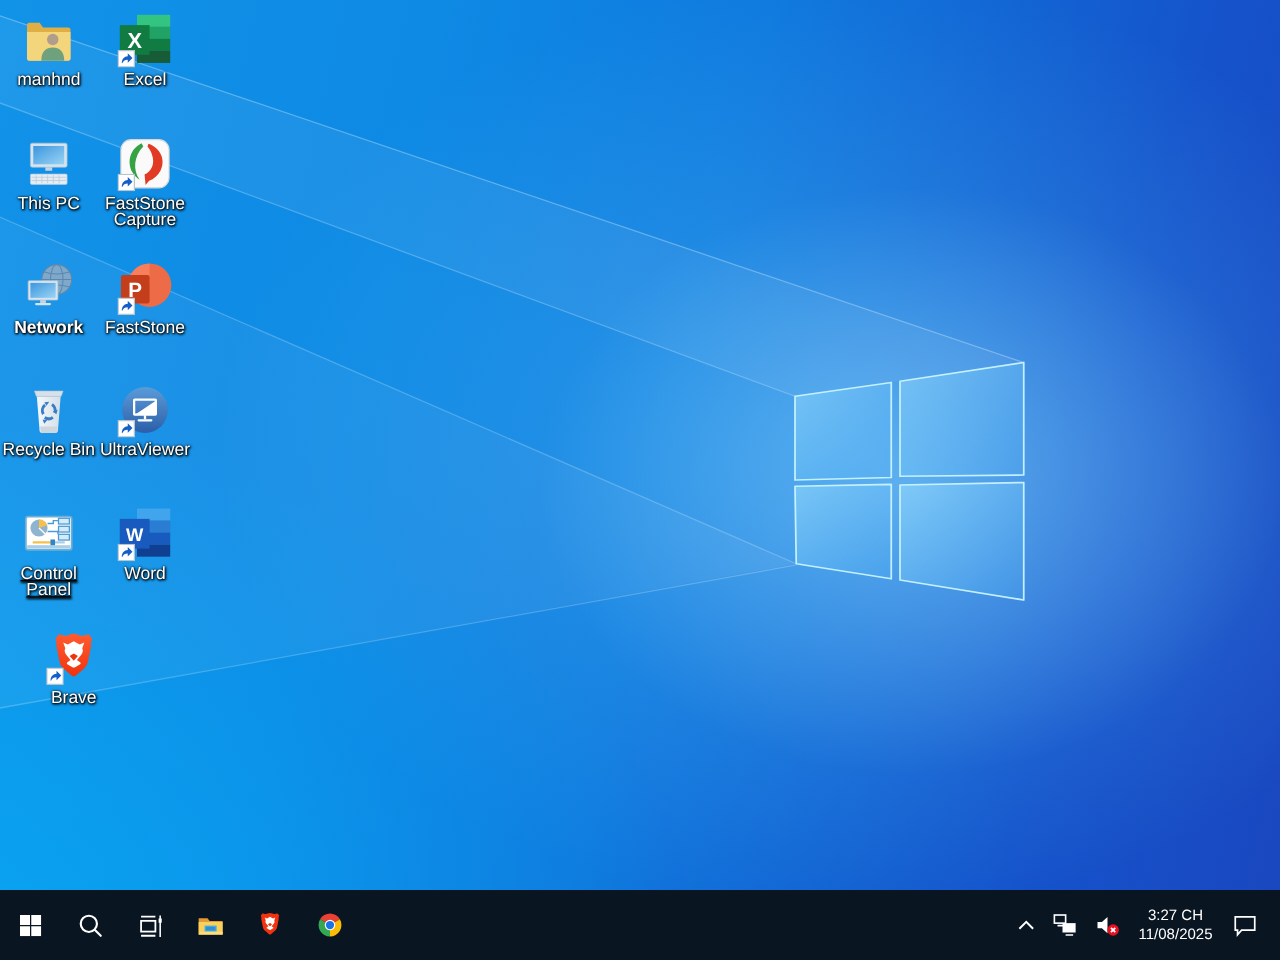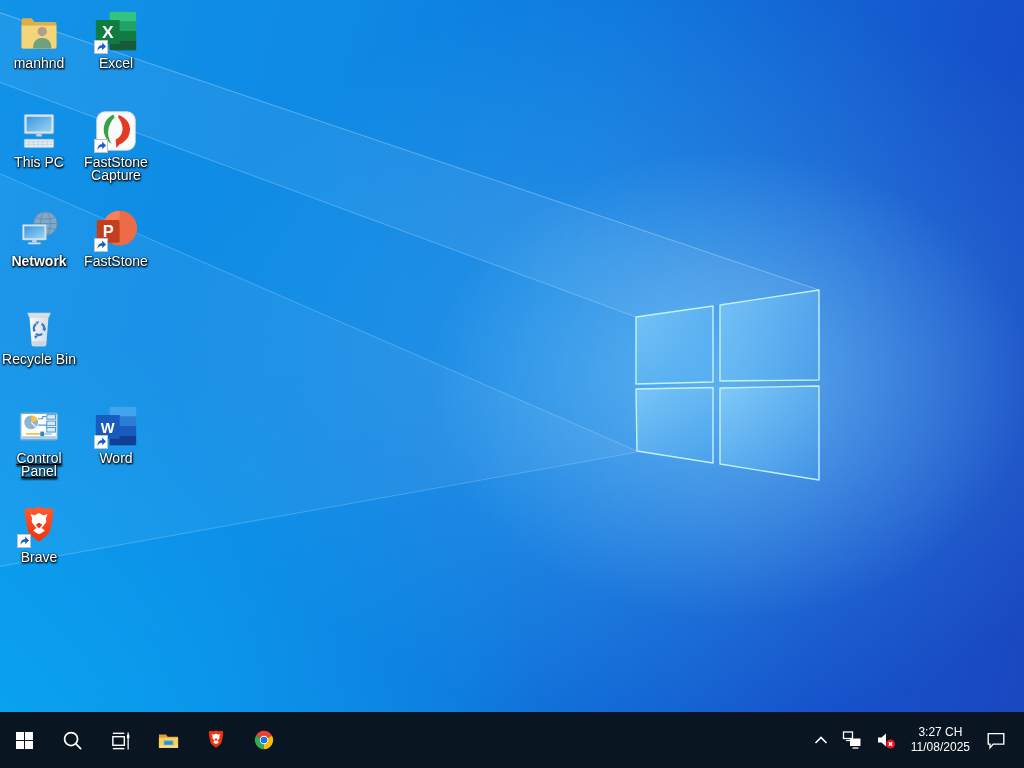--- a/index.html
+++ b/index.html
@@ -168,21 +168,21 @@
             <rect x="32.5" y="24.5" width="9.5" height="5"></rect>
           </g>
           <line x1="10" y1="31.5" x2="27" y2="31.5" stroke="#f7c048" stroke-width="2"></line>
           <line x1="27" y1="31.5" x2="38" y2="31.5" stroke="#a9cfe8" stroke-width="2"></line>
           <rect x="25.5" y="29" width="4" height="5" fill="#2e86c8"></rect>
         </svg>
       </div>
       <div class="icon-label">Control Panel</div>
     </div>
 
-    <div class="desktop-icon" style="left:1px;top:504px;">
+    <div class="desktop-icon" style="left:1px;top:504px;padding-left:20px;">
       <div class="icon-art">
         <svg class="main" viewBox="0 0 24 24">
           <defs>
               <linearGradient id="bgr" x1="0" y1="0" x2="0" y2="1">
             <stop offset="0" stop-color="#ff5b2e"></stop>
                 <stop offset="1" stop-color="#f0330e"></stop>
           </linearGradient>
             </defs>
           <path d="M12 1.6 C10.2 1.6 9.6 2.5 8.3 2.5 C7.1 2.5 6.3 1.9 5.4 2 L4 3.8 C4.4 4.9 4.6 5.8 4.4 7 L5.8 13.9 C6.1 15.4 7 16.5 8.2 17.5 L11.2 20 C11.7 20.4 12.3 20.4 12.8 20 L15.8 17.5 C17 16.5 17.9 15.4 18.2 13.9 L19.6 7 C19.4 5.8 19.6 4.9 20 3.8 L18.6 2 C17.7 1.9 16.9 2.5 15.7 2.5 C14.4 2.5 13.8 1.6 12 1.6 Z" fill="url(#bgr)"></path>
           <path d="M12 4.9 L14.6 6.3 L16.6 5.5 L15.7 8 C16.2 9 16 9.9 15.2 10.9 L13.4 13.1 L14.9 14.2 C15.1 14.4 15.1 14.7 14.8 14.9 L12.6 16.2 C12.2 16.4 11.8 16.4 11.4 16.2 L9.2 14.9 C8.9 14.7 8.9 14.4 9.1 14.2 L10.6 13.1 L8.8 10.9 C8 9.9 7.8 9 8.3 8 L7.4 5.5 L9.4 6.3 Z" fill="#ffffff"></path>
@@ -239,20 +239,42 @@
           <text x="15.5" y="32" text-anchor="middle" font-size="18" font-weight="bold" fill="#ffffff" font-family="Liberation Sans, sans-serif">P</text>
         </svg>
         <svg class="shortcut-overlay" viewBox="0 0 14 14">
           <rect x="0.5" y="0.5" width="13" height="13" fill="#ffffff" stroke="#b8c4cc"></rect>
           <path d="M3.4 10.4 C3.6 6.9 5.3 5.1 8.2 4.9 L8.2 2.6 L12 6.4 L8.2 10.2 L8.2 7.8 C6 7.9 4.6 8.6 3.8 10.6 Z" fill="#1560c8"></path>
         </svg>
       </div>
       <div class="icon-label">FastStone</div>
     </div>
 
+    <div class="desktop-icon" style="left:78px;top:306px;">
+      <div class="icon-art">
+        <svg class="main" viewBox="0 0 48 48">
+          <defs>
+              <linearGradient id="uvg" x1="0" y1="0" x2="0" y2="1">
+            <stop offset="0" stop-color="#5b9bd9"></stop>
+                <stop offset="1" stop-color="#2b5fa8"></stop>
+          </linearGradient>
+            </defs>
+          <circle cx="24" cy="24" r="20" fill="url(#uvg)"></circle>
+          <path d="M15.5 28 L33.5 28 L33.5 16 Z" fill="#ffffff"></path>
+          <rect x="14.5" y="15" width="19" height="13" fill="none" stroke="#ffffff" stroke-width="2" rx="0.5"></rect>
+          <line x1="24" y1="28.5" x2="24" y2="32" stroke="#ffffff" stroke-width="2"></line>
+          <line x1="18.5" y1="33" x2="29.5" y2="33" stroke="#ffffff" stroke-width="2" stroke-linecap="round"></line>
+        </svg>
+        <svg class="shortcut-overlay" viewBox="0 0 14 14">
+          <rect x="0.5" y="0.5" width="13" height="13" fill="#ffffff" stroke="#b8c4cc"></rect>
+          <path d="M3.4 10.4 C3.6 6.9 5.3 5.1 8.2 4.9 L8.2 2.6 L12 6.4 L8.2 10.2 L8.2 7.8 C6 7.9 4.6 8.6 3.8 10.6 Z" fill="#1560c8"></path>
+        </svg>
+      </div>
+      <div class="icon-label">UltraViewer</div>
+    </div>
 
     <div class="desktop-icon" style="left:78px;top:405px;">
       <div class="icon-art">
         <svg class="main" viewBox="0 0 48 48">
           <rect x="17" y="2" width="29" height="10.5" fill="#41a5ee"></rect>
           <rect x="17" y="12.5" width="29" height="10.5" fill="#2b7cd3"></rect>
           <rect x="17" y="23" width="29" height="10.5" fill="#185abd"></rect>
           <rect x="17" y="33.5" width="29" height="10.5" fill="#103f91"></rect>
           <rect x="2" y="11" width="26" height="26" fill="#185abd"></rect>
           <text x="15" y="30.5" text-anchor="middle" font-size="16" font-weight="bold" fill="#ffffff" font-family="Liberation Sans, sans-serif">W</text>

